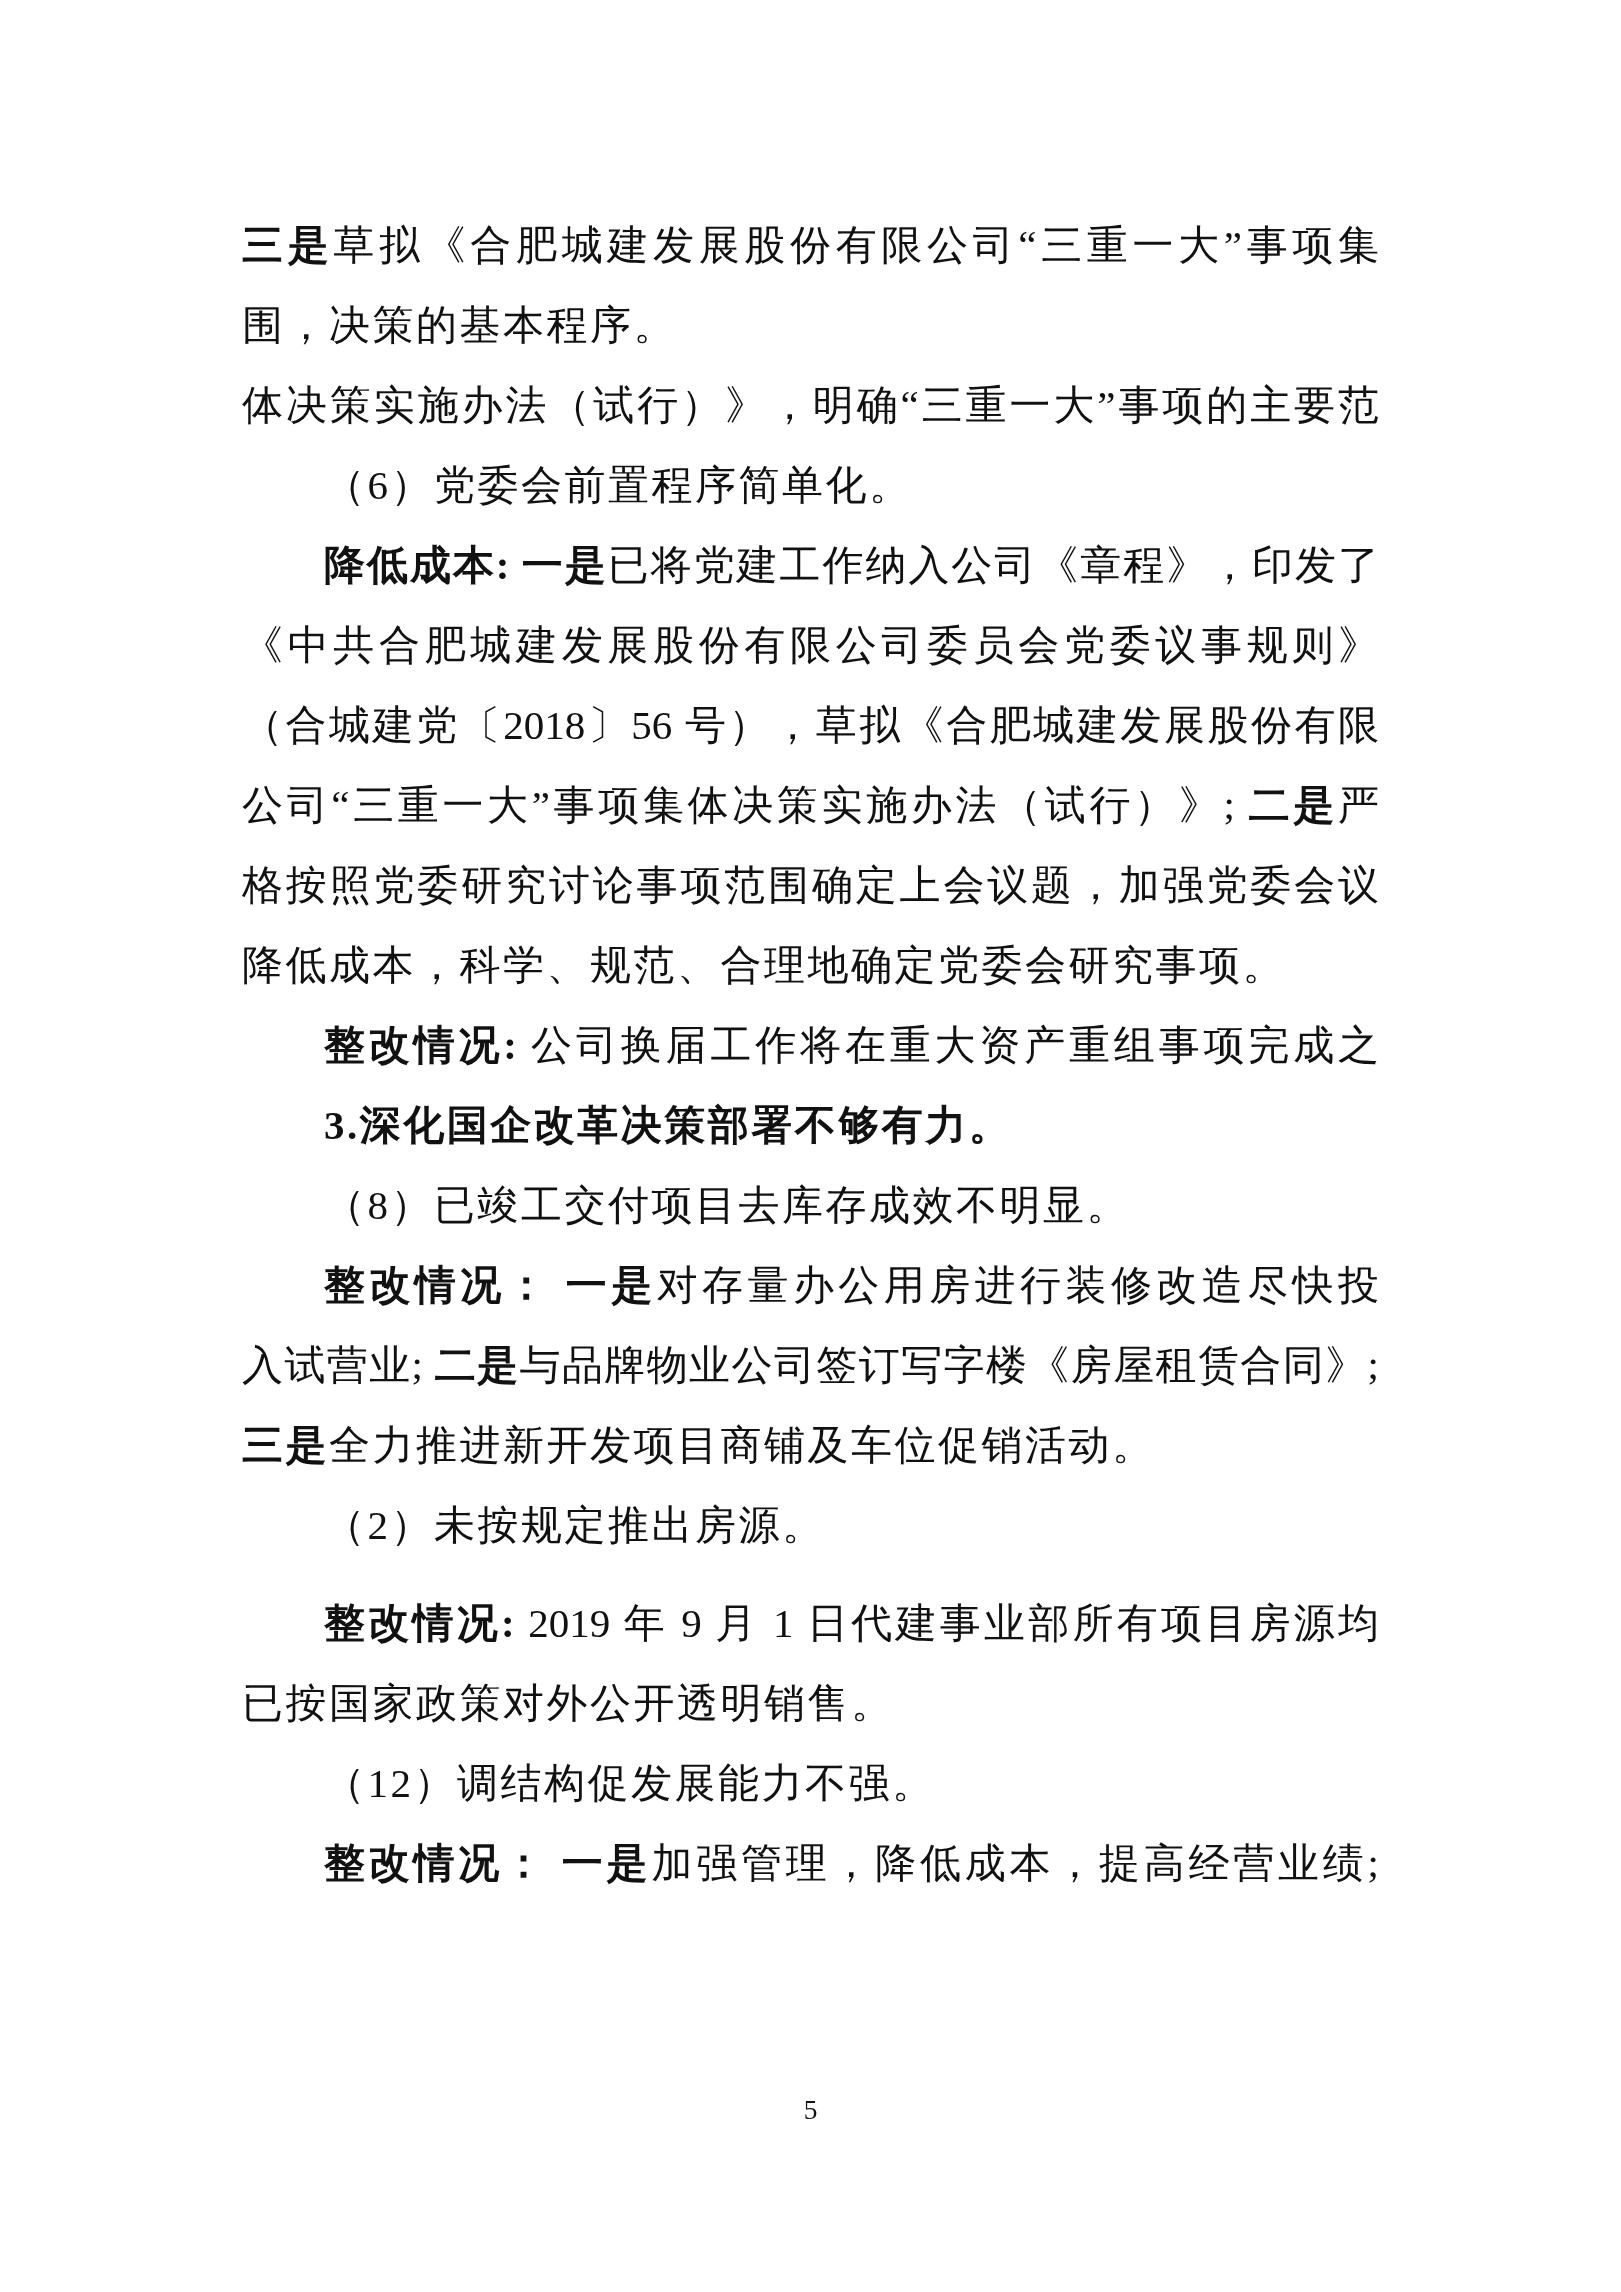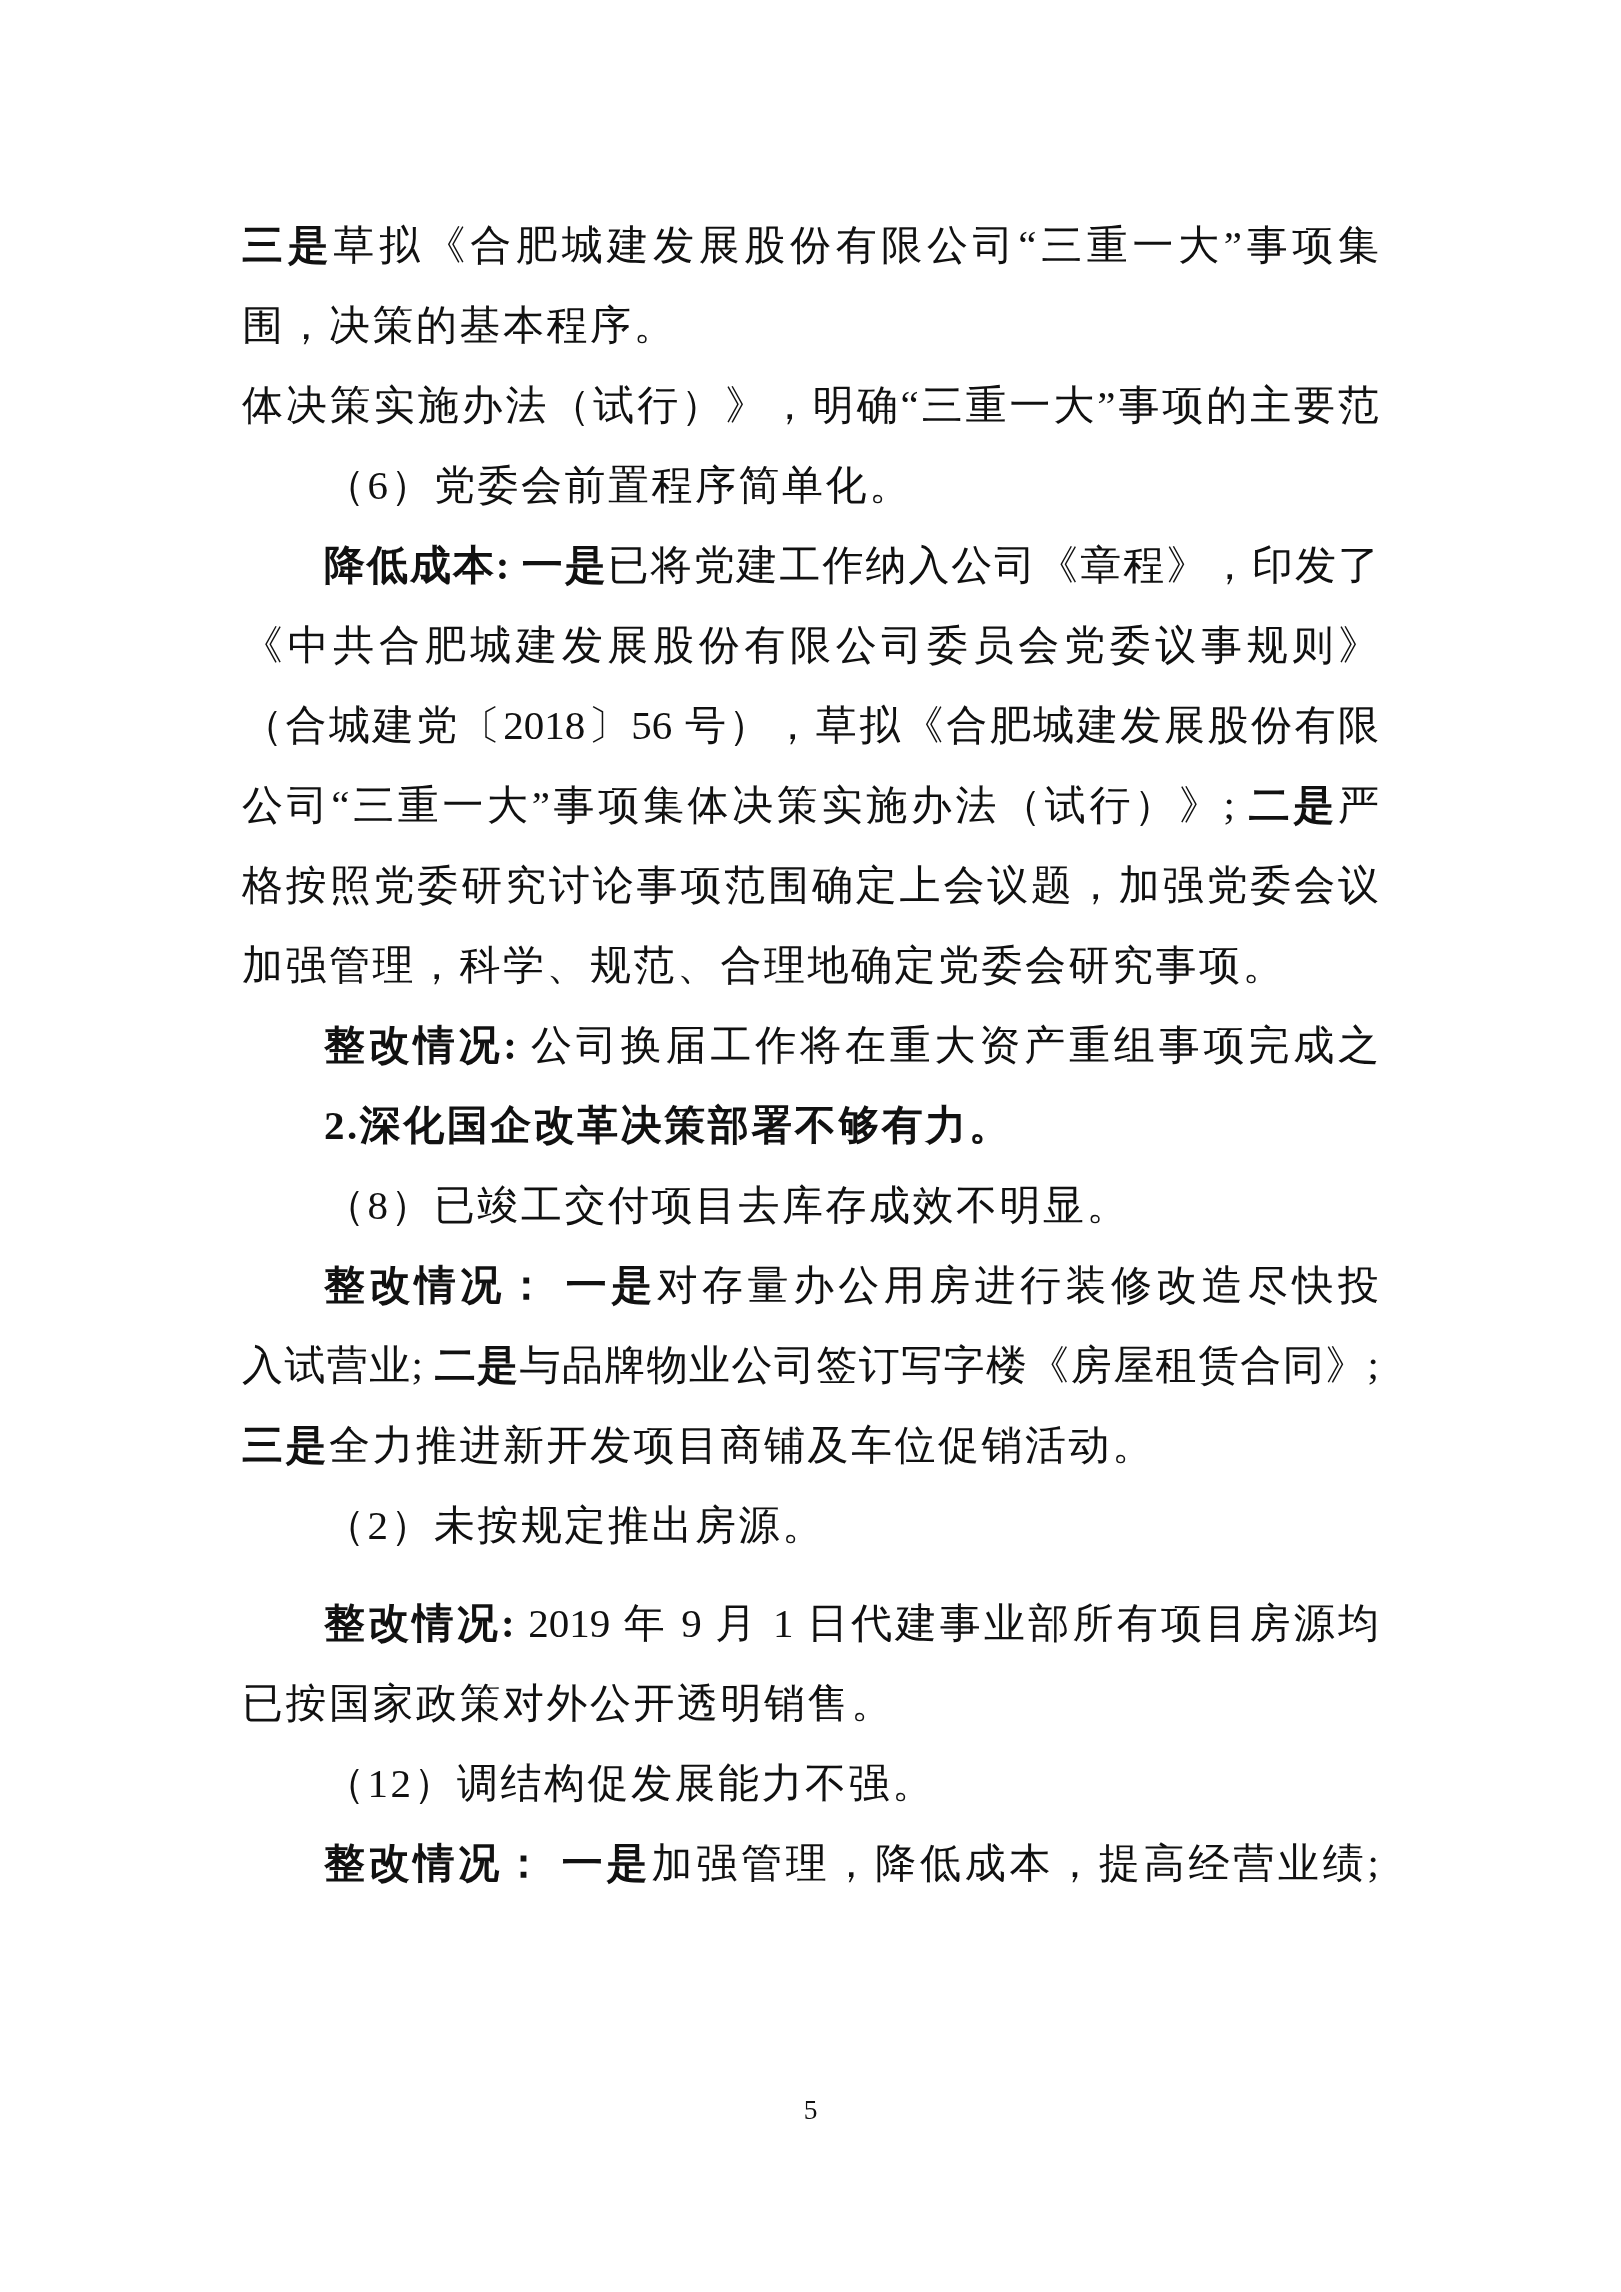--- a/index.html
+++ b/index.html
@@ -73,23 +73,23 @@
     <div class="lines">
         <div class="line justify"><span class="seg bold">三是</span><span class="seg">草拟《合肥城建发展股份有限公司“三重一大”事项集</span></div>
         <div class="line left"><span class="seg">围，决策的基本程序。</span></div>
         <div class="line justify"><span class="seg">体决策实施办法（试行）》，明确“三重一大”事项的主要范</span></div>
         <div class="line indent left"><span class="seg">（6）党委会前置程序简单化。</span></div>
         <div class="line indent justify"><span class="seg bold">降低成本: 一是</span><span class="seg">已将党建工作纳入公司《章程》，印发了</span></div>
         <div class="line justify"><span class="seg">《中共合肥城建发展股份有限公司委员会党委议事规则》</span></div>
         <div class="line justify"><span class="seg">（合城建党〔2018〕56 号），草拟《合肥城建发展股份有限</span></div>
         <div class="line justify"><span class="seg">公司“三重一大”事项集体决策实施办法（试行）》; </span><span class="seg bold">二是</span><span class="seg">严</span></div>
         <div class="line justify"><span class="seg">格按照党委研究讨论事项范围确定上会议题，加强党委会议</span></div>
-        <div class="line left"><span class="seg">加强管理，科学、规范、合理地确定党委会研究事项。</span></div>
+        <div class="line left"><span class="seg">降低成本，科学、规范、合理地确定党委会研究事项。</span></div>
         <div class="line indent justify"><span class="seg bold">整改情况:</span><span class="seg"> 公司换届工作将在重大资产重组事项完成之</span></div>
-        <div class="line indent left"><span class="seg bold">2.深化国企改革决策部署不够有力。</span></div>
+        <div class="line indent left"><span class="seg bold">3.深化国企改革决策部署不够有力。</span></div>
         <div class="line indent left"><span class="seg">（8）已竣工交付项目去库存成效不明显。</span></div>
         <div class="line indent justify"><span class="seg bold">整改情况： 一是</span><span class="seg">对存量办公用房进行装修改造尽快投</span></div>
         <div class="line justify"><span class="seg">入试营业; </span><span class="seg bold">二是</span><span class="seg">与品牌物业公司签订写字楼《房屋租赁合同》;</span></div>
         <div class="line left"><span class="seg bold">三是</span><span class="seg">全力推进新开发项目商铺及车位促销活动。</span></div>
         <div class="line indent left"><span class="seg">（2）未按规定推出房源。</span></div>
         <div class="line indent justify space-before"><span class="seg bold">整改情况:</span><span class="seg"> 2019 年 9 月 1 日代建事业部所有项目房源均</span></div>
         <div class="line left"><span class="seg">已按国家政策对外公开透明销售。</span></div>
         <div class="line indent left"><span class="seg">（12）调结构促发展能力不强。</span></div>
         <div class="line indent justify"><span class="seg bold">整改情况： 一是</span><span class="seg">加强管理，降低成本，提高经营业绩;</span></div>
       </div>

